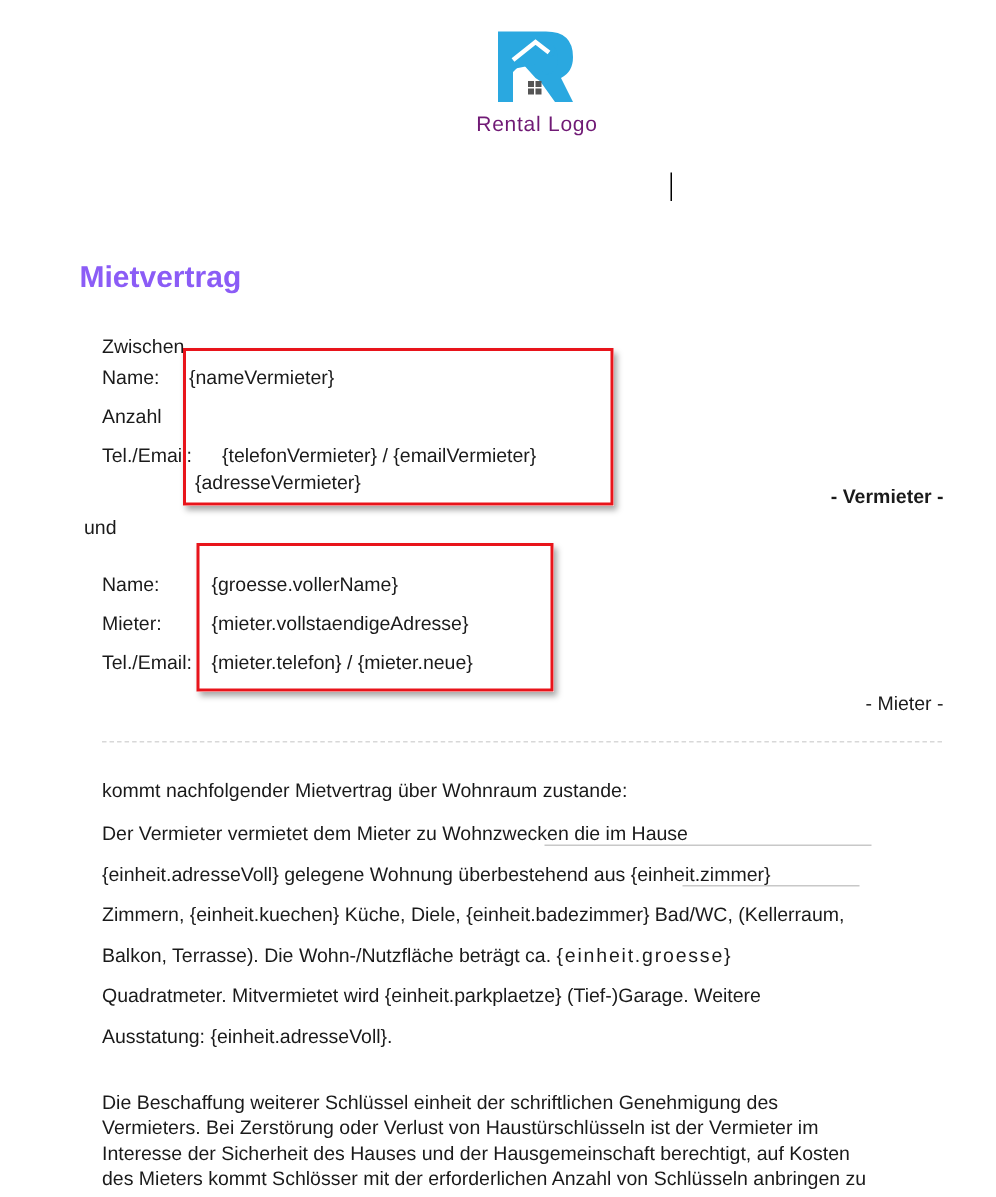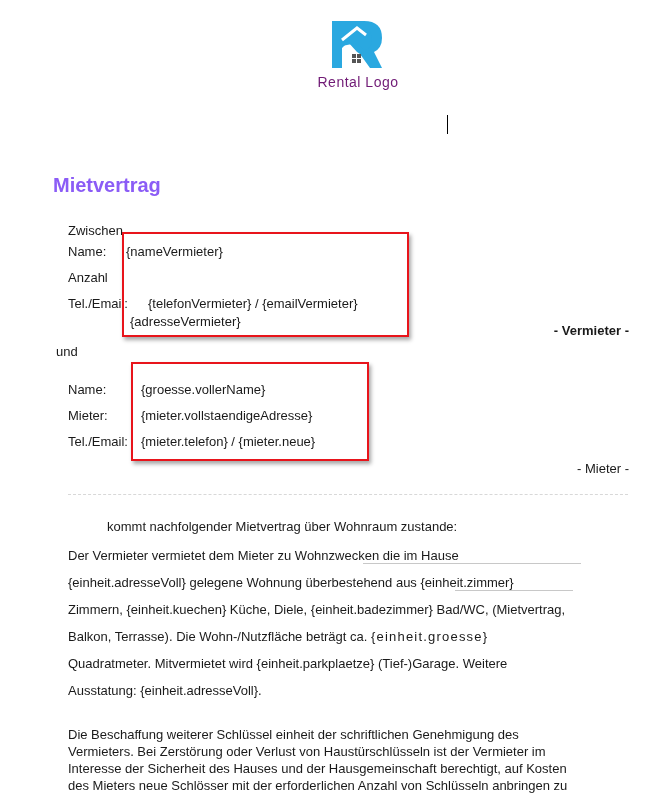--- a/index.html
+++ b/index.html
@@ -53,27 +53,27 @@
 <div class="line" style="left:141px; top:382px;">{groesse.vollerName}</div>
 <div class="line" style="left:68px; top:408px;">Mieter:</div>
 <div class="line" style="left:141px; top:408px;">{mieter.vollstaendigeAdresse}</div>
 <div class="line" style="left:68px; top:434px;">Tel./Email:</div>
 <div class="line" style="left:141px; top:434px;">{mieter.telefon} / {mieter.neue}</div>
 <div class="redbox" style="left:131px; top:362px; width:234px; height:95px;"></div>
 <div class="right" style="top:461px;">- Mieter -</div>
 
 <div class="abs dotline"></div>
 
-<div class="line" style="left:68px; top:519px;margin-left:39px;">kommt nachfolgender Mietvertrag über Wohnraum zustande:</div>
+<div class="line" style="left:68px; top:519px;">kommt nachfolgender Mietvertrag über Wohnraum zustande:</div>
 
 <div class="line" style="left:68px; top:548px;">Der Vermieter vermietet dem Mieter zu Wohnzwecken die im Hause</div>
 <div class="uline" style="left:363px; top:563px; width:218px;"></div>
 <div class="line" style="left:68px; top:575px;">{einheit.adresseVoll} gelegene Wohnung überbestehend aus  {einheit.zimmer}</div>
 <div class="uline" style="left:455px; top:590px; width:118px;"></div>
-<div class="line" style="left:68px; top:602px;">Zimmern, {einheit.kuechen} Küche, Diele, {einheit.badezimmer} Bad/WC, (Mietvertrag,</div>
+<div class="line" style="left:68px; top:602px;">Zimmern, {einheit.kuechen} Küche, Diele, {einheit.badezimmer} Bad/WC, (Kellerraum,</div>
 <div class="line" style="left:68px; top:629px;"><span>Balkon, Terrasse). Die Wohn-/Nutzfläche beträgt ca. </span><span class="spaced">{einheit.groesse}</span></div>
 <div class="line" style="left:68px; top:656px;">Quadratmeter. Mitvermietet wird {einheit.parkplaetze} (Tief-)Garage. Weitere</div>
 <div class="line" style="left:68px; top:683px;">Ausstatung: {einheit.adresseVoll}.</div>
 
 <div class="line" style="left:68px; top:727px;">Die Beschaffung weiterer Schlüssel einheit der schriftlichen Genehmigung des</div>
 <div class="line" style="left:68px; top:744px;">Vermieters. Bei Zerstörung oder Verlust von Haustürschlüsseln ist der Vermieter im</div>
 <div class="line" style="left:68px; top:761px;">Interesse der Sicherheit des Hauses und der Hausgemeinschaft berechtigt, auf Kosten</div>
-<div class="line" style="left:68px; top:778px;">des Mieters neue Schlösser mit der erforderlichen Anzahl von Schlüsseln anbringen zu</div>
+<div class="line" style="left:68px; top:778px;">des Mieters kommt Schlösser mit der erforderlichen Anzahl von Schlüsseln anbringen zu</div>
 
 </body></html>

